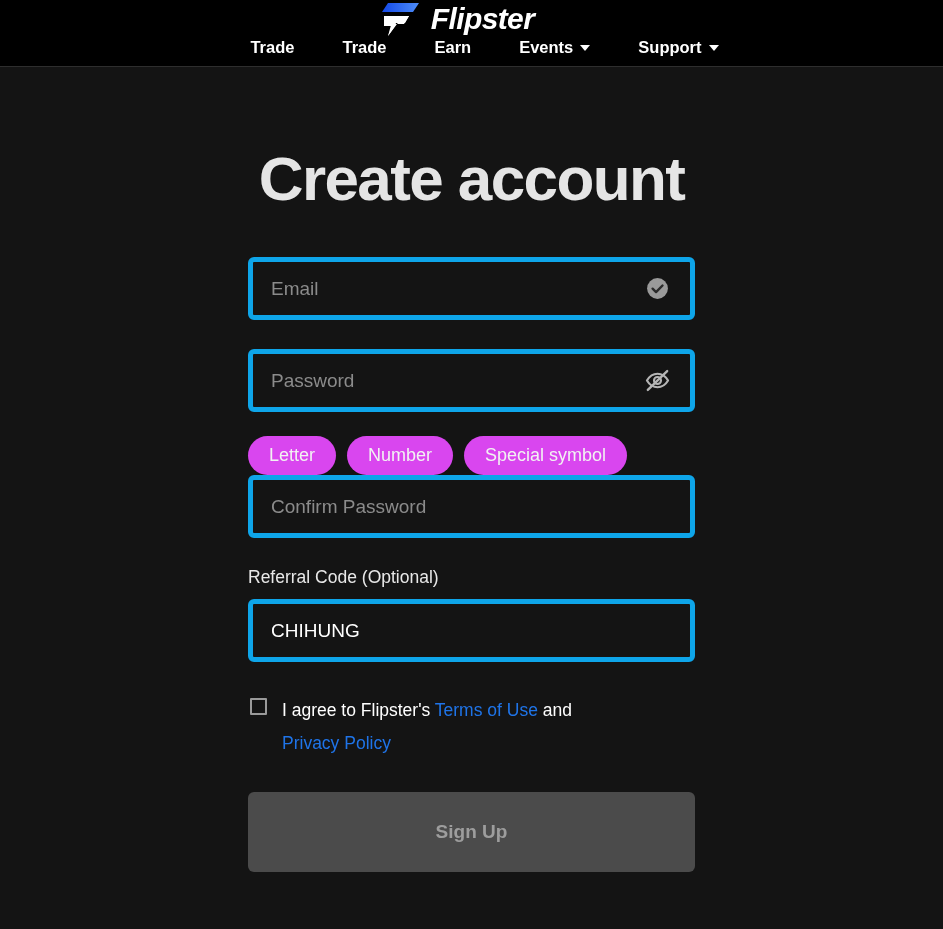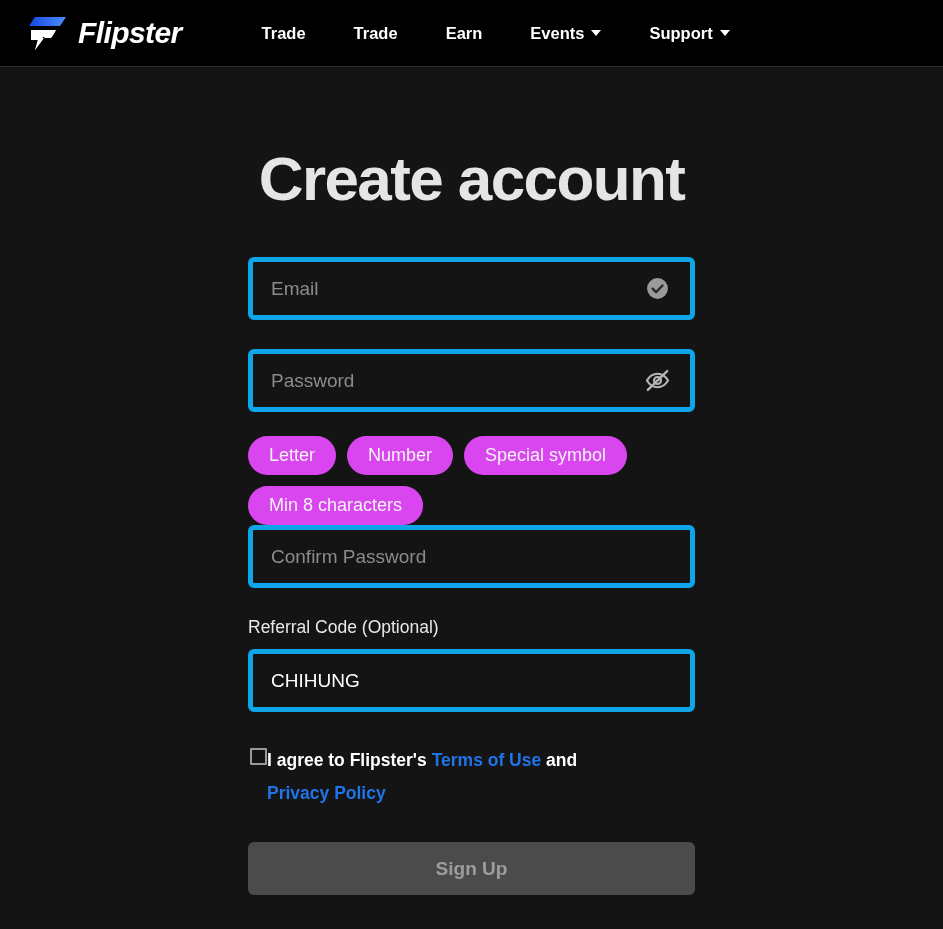--- a/index.html
+++ b/index.html
@@ -17,20 +17,21 @@
   }
 
   
   .header {
     height: 67px;
     background: #000000;
     border-bottom: 1px solid #2e2e2e;
     display: flex;
     align-items: center;
     padding-left: 26px;
+    flex-direction: column;
   }
 
   .brand {
     display: flex;
     align-items: center;
     gap: 10px;
     margin-right: 56px;
   }
 
   .logo-mark {
@@ -152,22 +153,22 @@
     color: #e8e8e8;
     font-size: 17.5px;
     margin-top: 29px;
     margin-bottom: 11px;
   }
 
   
   .terms {
     display: flex;
     margin-top: 32px;
+    gap: 15px;
     padding-left: 2px;
-    font-weight: bold;
   }
 
   .checkbox {
     width: 17px;
     height: 17px;
     border: 2px solid #9a9a9a;
     border-radius: 1px;
     flex: none;
     margin-top: 4px;
     cursor: pointer;
@@ -183,21 +184,21 @@
 
   .link {
     color: #1f74e8;
     cursor: pointer;
     text-decoration: none;
   }
 
   
   .submit {
     width: 100%;
-    height: 53px;
+    height: 80px;
     margin-top: 32px;
     background: #4b4b4b;
     border: none;
     border-radius: 6px;
     color: #9d9d9d;
     font-size: 19px;
     font-weight: bold;
     font-family: "Liberation Sans", sans-serif;
     cursor: default;
   }
@@ -271,21 +272,20 @@
           <line x1="3.4" y1="20.4" x2="20.6" y2="3.6" stroke-width="2.1"></line>
         </svg>
       </span>
     </div>
 
     
     <div class="pills">
       <span class="pill">Letter</span>
       <span class="pill">Number</span>
       <span class="pill">Special symbol</span>
-      <span class="pill">Min 8 characters</span>
     </div>
 
     
     <div class="field field-confirm">
       <span class="field-text">Confirm Password</span>
     </div>
 
     
     <div class="referral-label">Referral Code (Optional)</div>
     <div class="field">

